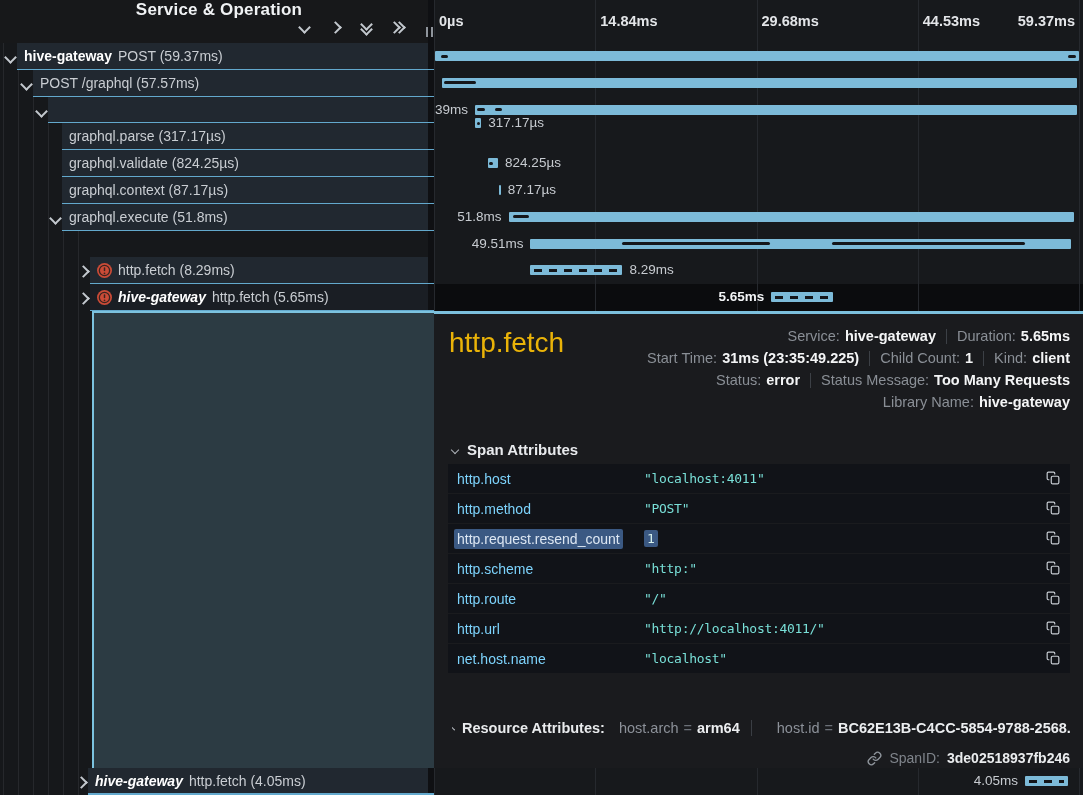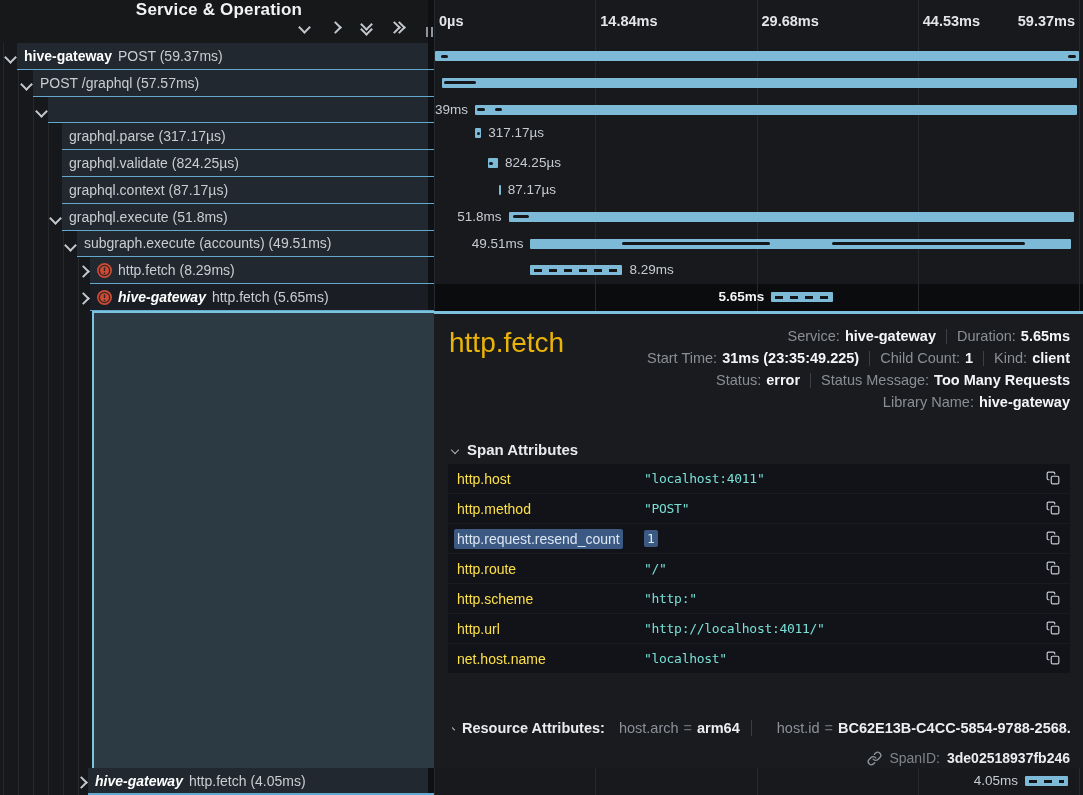--- a/index.html
+++ b/index.html
@@ -56,21 +56,21 @@
   .d-title{position:absolute;left:15px;top:13px;font-size:28px;color:#eab308;}
   .d-meta{position:absolute;right:13px;top:11px;}
   .mline{height:22px;display:flex;justify-content:flex-end;align-items:center;font-size:14.5px;white-space:nowrap;}
   .mk{color:#8a8f96;}
   .mv{color:#f4f5f6;font-weight:bold;margin-left:5px;}
   .msep{width:1px;height:15px;background:#3c4046;margin:0 10px;}
   .sec-hdr{position:absolute;left:18px;top:127px;display:flex;align-items:center;gap:9px;
            font-size:15px;font-weight:bold;color:#e8eaed;cursor:pointer;}
   .attr-list{position:absolute;left:14px;right:13px;top:150px;}
   .arow{position:relative;height:29px;margin-bottom:1px;background:#111318;display:flex;align-items:center;}
-  .akey{margin-left:9px;font-size:14px;color:#fde047;}
+  .akey{margin-left:9px;font-size:14px;color:#7dd3fc;}
   .akey.ksel{background:#3b5983;color:#dde7f3;padding:2px 3px;margin-left:6px;border-radius:2px;}
   .aval{position:absolute;left:196px;font-family:"DejaVu Sans Mono",monospace;font-size:13px;letter-spacing:-0.3px;}
   .aval.string{color:#79e0d8;}
   .aval.number{color:#7b82f0;}
   .aval.vsel{background:#3b5983;padding:1px 3px;border-radius:2px;color:#d8f1ec;}
   .acopy{position:absolute;right:8px;top:50%;transform:translateY(-50%);width:16px;height:16px;cursor:pointer;}
   .res{position:absolute;left:18px;right:13px;top:406px;display:flex;align-items:center;font-size:14.5px;white-space:nowrap;overflow:hidden;}
   .res .rlab{font-weight:bold;color:#e9ebed;margin-left:9px;}
   .res .rkey{color:#8c9199;margin-left:14px;}
   .res .req{color:#6b7077;margin:0 5px;}
@@ -109,21 +109,21 @@
         </div>
         <span class="bar-label" style="right: 648.395px;">57.57ms</span>
       </div>
       <div class="tlrow" style="top: 96.6px; height: 26.8px;">
         <div class="bar" style="left: 40.9576px; width: 602.196px;">
           <div class="mark" style="left: 2.49874px; width: 7.60485px;"></div>
           <div class="mark" style="left: 19.8813px; width: 7.60485px;"></div>
         </div>
         <span class="bar-label" style="right: 615.042px;">54.39ms</span>
       </div>
-      <div class="tlrow" style="top: 120px; height: 26.8px;">
+      <div class="tlrow" style="top: 110px; height: 26.8px;">
         <div class="bar" style="left: 41.2835px; width: 5.97524px;">
           <div class="mark" style="left: 1.62961px; width: 3px;"></div>
         </div>
         <span class="bar-label" style="left: 54.2587px;">317.17µs</span>
       </div>
       <div class="tlrow" style="top: 150.2px; height: 26.8px;">
         <div class="bar" style="left: 53.7772px; width: 10.3209px;">
           <div class="mark" style="left: 1.41233px; width: 4.01971px;"></div>
         </div>
         <span class="bar-label" style="left: 71.098px;">824.25µs</span>
@@ -230,28 +230,20 @@
         </div>
       </div>
       <div class="trow" style="top: 203.8px; height: 26.8px;">
         <div class="tbox" style="left: 62px;"></div>
         <div class="tbrd" style="left: 62px;"></div>
         <i class="chv rowchv down" style="left: 51px;"></i>
         <div class="tct" style="left: 69px;">
           <span class="lbl">graphql.execute (51.8ms)</span>
         </div>
       </div>
-      <div class="trow" style="top: 230.6px; height: 26.8px;">
-        <div class="tbox" style="left: 77px;"></div>
-        <div class="tbrd" style="left: 77px;"></div>
-        <i class="chv rowchv down" style="left: 66px;"></i>
-        <div class="tct" style="left: 84px;">
-          <span class="lbl">subgraph.execute (accounts) (49.51ms)</span>
-        </div>
-      </div>
       <div class="trow" style="top: 257.4px; height: 26.8px;">
         <div class="tbox" style="left: 90px;"></div>
         <div class="tbrd" style="left: 90px;"></div>
         <i class="chv rowchv right" style="left: 79px;"></i>
         <div class="tct" style="left: 97px;">
           <span class="erricon">
             <svg width="15" height="15" viewBox="0 0 16 16">
               <circle cx="8" cy="8" r="8" fill="#cb4b37"></circle>
               <circle cx="8" cy="8" r="5.5" fill="none" stroke="#3a2420" stroke-width="1.4"></circle>
               <rect x="7.2" y="4.4" width="1.6" height="4.3" rx="0.8" fill="#3a2420"></rect>
@@ -352,30 +344,30 @@
         </div>
         <div class="arow">
           <span class="akey ksel">http.request.resend_count</span>
           <span class="aval number vsel">1</span>
           <span class="acopy"><svg width="14" height="14" viewBox="0 0 24 24" fill="none" stroke="#c9ced4" stroke-width="2" stroke-linecap="round" stroke-linejoin="round">
               <rect x="9" y="9" width="13" height="13" rx="2.5"></rect>
               <path d="M5 15H4a2 2 0 0 1-2-2V4a2 2 0 0 1 2-2h9a2 2 0 0 1 2 2v1"></path>
             </svg></span>
         </div>
         <div class="arow">
+          <span class="akey">http.scheme</span>
+          <span class="aval string">"http:"</span>
+          <span class="acopy"><svg width="14" height="14" viewBox="0 0 24 24" fill="none" stroke="#c9ced4" stroke-width="2" stroke-linecap="round" stroke-linejoin="round">
+              <rect x="9" y="9" width="13" height="13" rx="2.5"></rect>
+              <path d="M5 15H4a2 2 0 0 1-2-2V4a2 2 0 0 1 2-2h9a2 2 0 0 1 2 2v1"></path>
+            </svg></span>
+        </div>
+        <div class="arow">
           <span class="akey">http.route</span>
           <span class="aval string">"/"</span>
-          <span class="acopy"><svg width="14" height="14" viewBox="0 0 24 24" fill="none" stroke="#c9ced4" stroke-width="2" stroke-linecap="round" stroke-linejoin="round">
-              <rect x="9" y="9" width="13" height="13" rx="2.5"></rect>
-              <path d="M5 15H4a2 2 0 0 1-2-2V4a2 2 0 0 1 2-2h9a2 2 0 0 1 2 2v1"></path>
-            </svg></span>
-        </div>
-        <div class="arow">
-          <span class="akey">http.scheme</span>
-          <span class="aval string">"http:"</span>
           <span class="acopy"><svg width="14" height="14" viewBox="0 0 24 24" fill="none" stroke="#c9ced4" stroke-width="2" stroke-linecap="round" stroke-linejoin="round">
               <rect x="9" y="9" width="13" height="13" rx="2.5"></rect>
               <path d="M5 15H4a2 2 0 0 1-2-2V4a2 2 0 0 1 2-2h9a2 2 0 0 1 2 2v1"></path>
             </svg></span>
         </div>
         <div class="arow">
           <span class="akey">http.url</span>
           <span class="aval string">"http://localhost:4011/"</span>
           <span class="acopy"><svg width="14" height="14" viewBox="0 0 24 24" fill="none" stroke="#c9ced4" stroke-width="2" stroke-linecap="round" stroke-linejoin="round">
               <rect x="9" y="9" width="13" height="13" rx="2.5"></rect>

